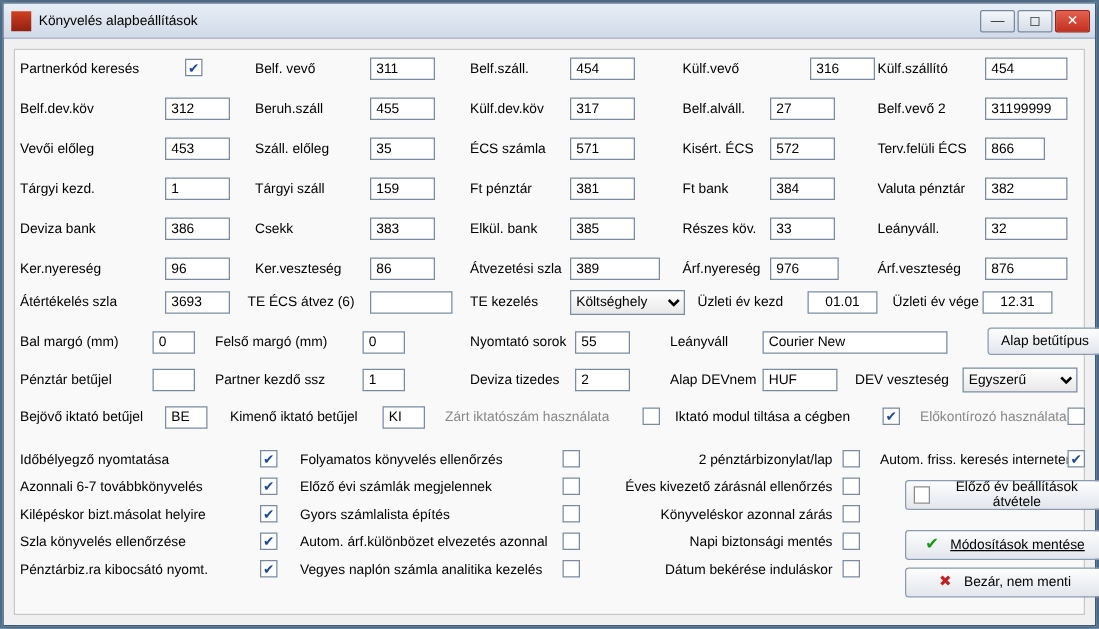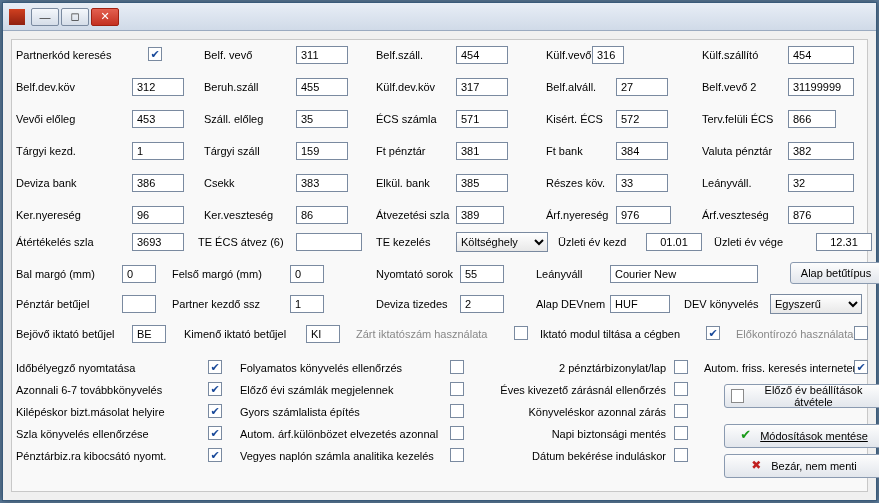--- a/index.html
+++ b/index.html
@@ -92,37 +92,38 @@
   .ico.check::after { content:"✔"; color:#189a18; font-size:13px; position:absolute; left:0; top:-2px;}
   .ico.cross { position:relative; }
   .ico.cross::after { content:"✖"; color:#c02020; font-size:12px; position:absolute; left:0; top:-1px;}
 </style>
 </head>
 <body>
 
 <div class="window">
   <div class="titlebar">
     <div class="ticon"></div>
+    <div class="title">Könyvelés alapbeállítások</div>
     <div class="winbtns">
       <div class="winbtn">—</div>
       <div class="winbtn">◻</div>
       <div class="winbtn close">✕</div>
     </div>
   </div>
 
   <div class="form">
     <div id="grid">
         <span class="lbl" style="left:4px;top:9px">Partnerkód keresés</span>
         <span class="chk" style="left:136px;top:7px">✔</span>
         <span class="lbl" style="left:192px;top:9px">Belf. vevő</span>
         <input class="inp" style="left: 284px; top: 6px; width: 52px;" value="311">
         <span class="lbl" style="left:364px;top:9px">Belf.száll.</span>
         <input class="inp" style="left: 444px; top: 6px; width: 52px;" value="454">
         <span class="lbl" style="left:534px;top:9px">Külf.vevő</span>
-        <input class="inp" style="left: 580px; top: 6px; width: 32px;" value="316">
+        <input class="inp" style="left: 636px; top: 6px; width: 52px;" value="316">
         <span class="lbl" style="left:690px;top:9px">Külf.szállító</span>
         <input class="inp" style="left: 776px; top: 6px; width: 66px;" value="454">
         <span class="lbl" style="left:4px;top:41px">Belf.dev.köv</span>
         <input class="inp" style="left: 120px; top: 38px; width: 52px;" value="312">
         <span class="lbl" style="left:192px;top:41px">Beruh.száll</span>
         <input class="inp" style="left: 284px; top: 38px; width: 52px;" value="455">
         <span class="lbl" style="left:364px;top:41px">Külf.dev.köv</span>
         <input class="inp" style="left: 444px; top: 38px; width: 52px;" value="317">
         <span class="lbl" style="left:534px;top:41px">Belf.alváll.</span>
         <input class="inp" style="left: 604px; top: 38px; width: 52px;" value="27">
@@ -156,37 +157,37 @@
         <input class="inp" style="left: 444px; top: 134px; width: 52px;" value="385">
         <span class="lbl" style="left:534px;top:137px">Részes köv.</span>
         <input class="inp" style="left: 604px; top: 134px; width: 52px;" value="33">
         <span class="lbl" style="left:690px;top:137px">Leányváll.</span>
         <input class="inp" style="left: 776px; top: 134px; width: 66px;" value="32">
         <span class="lbl" style="left:4px;top:169px">Ker.nyereség</span>
         <input class="inp" style="left: 120px; top: 166px; width: 52px;" value="96">
         <span class="lbl" style="left:192px;top:169px">Ker.veszteség</span>
         <input class="inp" style="left: 284px; top: 166px; width: 52px;" value="86">
         <span class="lbl" style="left:364px;top:169px">Átvezetési szla</span>
-        <input class="inp" style="left: 444px; top: 166px; width: 48px;" value="389">
+        <input class="inp" style="left: 444px; top: 166px; width: 72px;" value="389">
         <span class="lbl" style="left:534px;top:169px">Árf.nyereség</span>
         <input class="inp" style="left: 604px; top: 166px; width: 55px;" value="976">
         <span class="lbl" style="left:690px;top:169px">Árf.veszteség</span>
         <input class="inp" style="left: 776px; top: 166px; width: 66px;" value="876">
       </div>
 
     <span class="lbl" style="left:4px;top:196px">Átértékelés szla</span>
     <input class="inp" style="left: 120px; top: 193px; width: 52px;" value="3693">
     <span class="lbl" style="left:186px;top:196px">TE ÉCS átvez (6)</span>
     <input class="inp" style="left: 284px; top: 193px; width: 66px;" value="">
     <span class="lbl" style="left:364px;top:196px">TE kezelés</span>
     <select class="sel" style="left:444px;top:192px;width:92px"><option>Költséghely</option></select>
     <span class="lbl" style="left:546px;top:196px">Üzleti év kezd</span>
     <input class="inp" style="left: 634px; top: 193px; width: 56px; text-align: center;" value="01.01">
     <span class="lbl" style="left:702px;top:196px">Üzleti év vége</span>
-    <input class="inp" style="left: 804px; top: 193px; width: 56px; text-align: center;" value="12.31">
+    <input class="inp" style="left: 774px; top: 193px; width: 56px; text-align: center;" value="12.31">
 
     <span class="lbl" style="left:4px;top:228px">Bal margó (mm)</span>
     <input class="inp" style="left: 110px; top: 225px; width: 34px;" value="0">
     <span class="lbl" style="left:160px;top:228px">Felső margó (mm)</span>
     <input class="inp" style="left: 278px; top: 225px; width: 34px;" value="0">
     <span class="lbl" style="left:364px;top:228px">Nyomtató sorok</span>
     <input class="inp" style="left: 448px; top: 225px; width: 44px;" value="55">
     <span class="lbl" style="left:524px;top:228px">Leányváll</span>
     <input class="inp" style="left: 598px; top: 225px; width: 148px;" value="Courier New">
     <button class="btn" style="left:758px;top:222px;width:92px;height:22px">
@@ -194,21 +195,21 @@
       </button>
 
     <span class="lbl" style="left:4px;top:258px">Pénztár betűjel</span>
     <input class="inp" style="left: 110px; top: 255px; width: 34px;" value="">
     <span class="lbl" style="left:160px;top:258px">Partner kezdő ssz</span>
     <input class="inp" style="left: 278px; top: 255px; width: 34px;" value="1">
     <span class="lbl" style="left:364px;top:258px">Deviza tizedes</span>
     <input class="inp" style="left: 448px; top: 255px; width: 44px;" value="2">
     <span class="lbl" style="left:524px;top:258px">Alap DEVnem</span>
     <input class="inp" style="left: 598px; top: 255px; width: 60px;" value="HUF">
-    <span class="lbl" style="left:672px;top:258px">DEV könyvelés</span>
+    <span class="lbl" style="left:672px;top:258px">DEV veszteség</span>
     <select class="sel" style="left:758px;top:254px;width:92px"><option>Egyszerű</option></select>
 
     <span class="lbl" style="left:4px;top:288px">Bejövő iktató betűjel</span>
     <input class="inp" style="left: 120px; top: 285px; width: 34px;" value="BE">
     <span class="lbl" style="left:172px;top:288px">Kimenő iktató betűjel</span>
     <input class="inp" style="left: 294px; top: 285px; width: 34px;" value="KI">
     <span class="lbl gray" style="left:344px;top:288px">Zárt iktatószám használata</span>
     <span class="chk" style="left:502px;top:286px"></span>
     <span class="lbl" style="left:528px;top:288px">Iktató modul tiltása a cégben</span>
     <span class="chk" style="left:694px;top:286px">✔</span>

